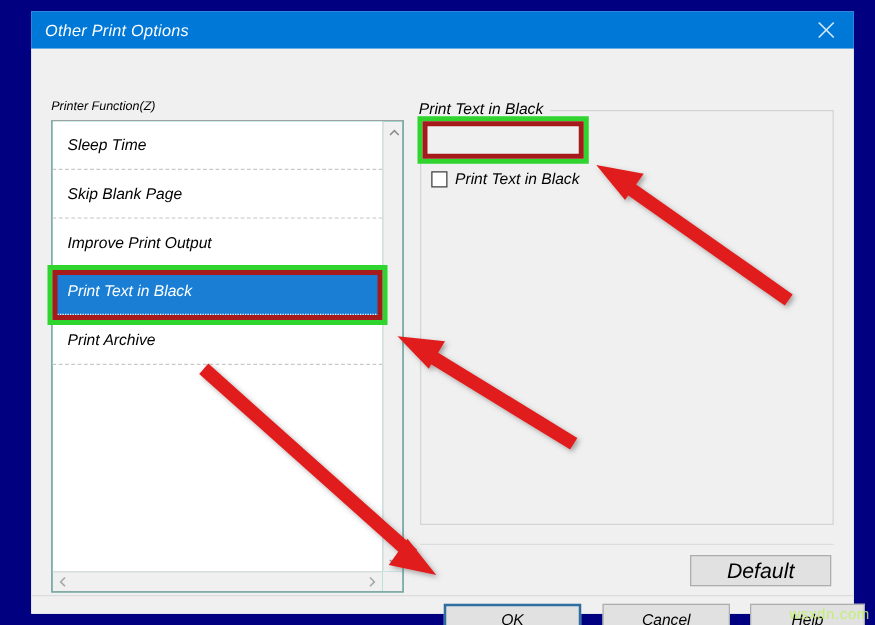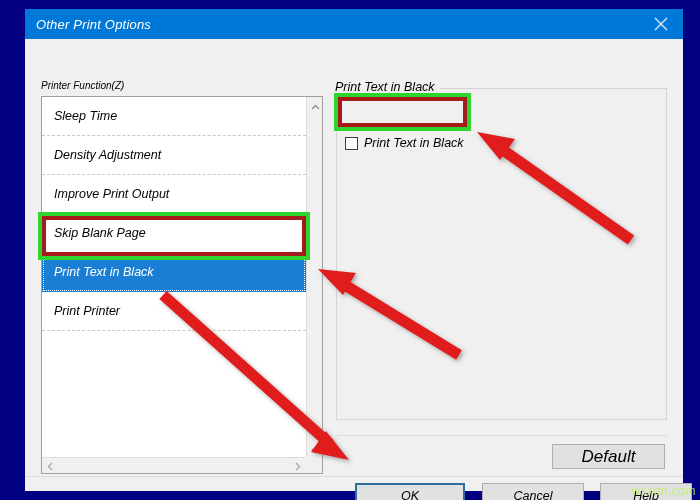--- a/index.html
+++ b/index.html
@@ -324,33 +324,30 @@
   <div id="dlg-body">
 
     <div id="left-label">Printer Function(Z)</div>
 
     <div id="listbox-wrap">
       <div id="list-area">
         <div class="list-item">
           <span>Sleep Time</span>
         </div>
         <div class="list-item">
-          <span>Density Adjustment</span>
+          <span>Skip Blank Page</span>
         </div>
         <div class="list-item">
           <span>Improve Print Output</span>
         </div>
-        <div class="list-item">
-          <span>Skip Blank Page</span>
-        </div>
         <div class="list-item selected">
           <span>Print Text in Black</span>
         </div>
         <div class="list-item">
-          <span>Print Printer</span>
+          <span>Print Archive</span>
         </div>
       </div>
 
       <div id="vscroll">
         <div class="sb-arrow up">
           <span>
             <svg width="9" height="7" viewBox="0 0 9 7">
                 <polyline points="1,5 4.5,1.5 8,5" fill="none" stroke="#8c8c8c" stroke-width="1.3"></polyline>
               </svg>
           </span>

